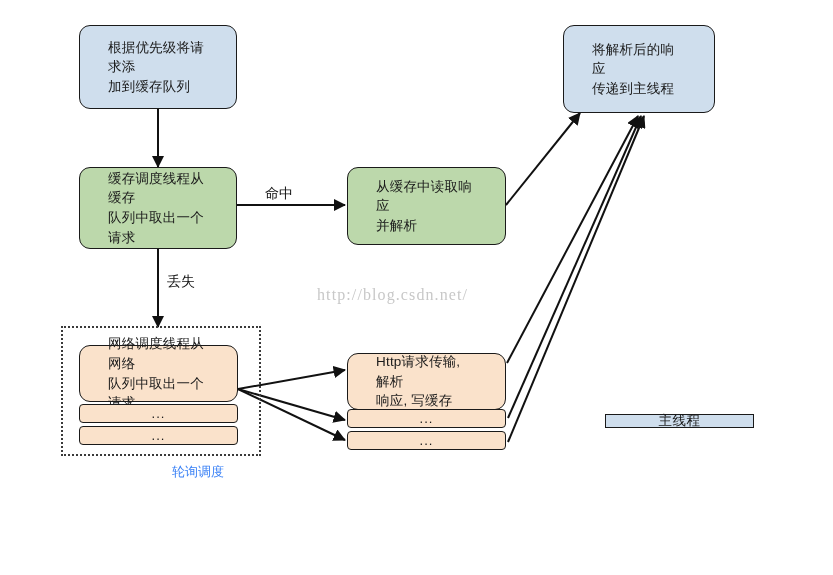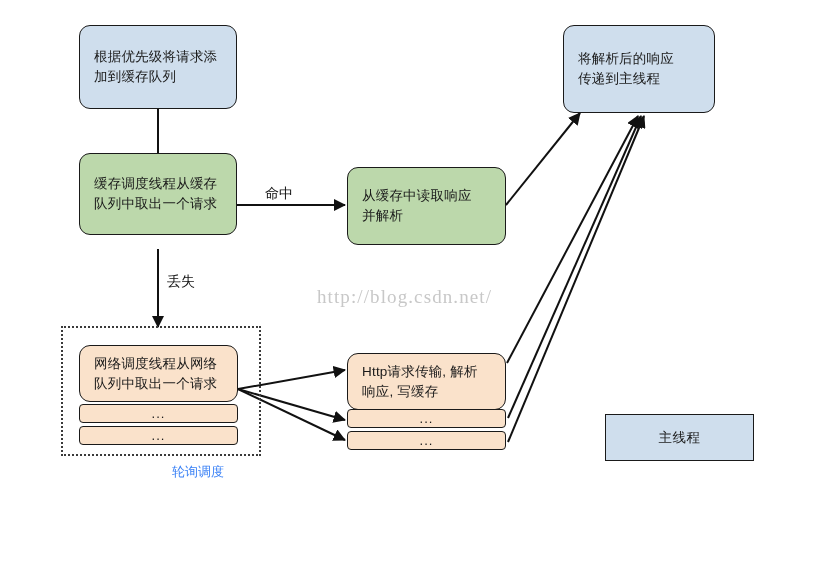--- a/index.html
+++ b/index.html
@@ -33,21 +33,21 @@
     align-items: center;
     justify-content: flex-start;
     color: #1a1a1a;
     font-size: 13.5px;
     line-height: 1.45;
     letter-spacing: 0.2px;
     white-space: pre-line;
     z-index: 3;
   }
   .node.rounded { border-radius: 11px; }
-  .node .txt { padding: 0 14px; }
+  .node .txt { padding: 0 28px; }
   .fill-blue   { background: #cfdeed; }
   .fill-green  { background: #bcd8ab; }
   .fill-orange { background: #fae2cb; }
 
   .stackrow {
     position: absolute;
     box-sizing: border-box;
     border: 1.6px solid #1a1a1a;
     border-radius: 4px;
     background: #fae2cb;
@@ -80,21 +80,21 @@
     position: absolute;
     font-size: 13px;
     color: #3b82f6;
     white-space: nowrap;
     z-index: 4;
   }
 
   .watermark {
     position: absolute;
     font-family: "Liberation Serif", "DejaVu Serif", serif;
-    font-size: 19px;
+    font-size: 16px;
     color: #c8c8c8;
     letter-spacing: 1.1px;
     white-space: nowrap;
     z-index: 2;
   }
 
   .legend-item {
     position: absolute;
     box-sizing: border-box;
     border: 1.8px solid #1a1a1a;
@@ -136,21 +136,21 @@
     <line x1="508" y1="442" x2="644" y2="116" stroke="#111111" stroke-width="2" marker-end="url(#arrow)"></line>
   </svg>
 
   <div class="dottedgroup" style="left:61px; top:326px; width:200px; height:130px;"></div>
 
   <div class="node rounded fill-blue" style="left:79px; top:25px; width:158px; height:84px;">
     <span class="txt">根据优先级将请求添
 加到缓存队列</span>
   </div>
 
-  <div class="node rounded fill-green" style="left:79px; top:153px; width:158px; height:82px;">
+  <div class="node rounded fill-green" style="left:79px; top:167px; width:158px; height:82px;">
     <span class="txt">缓存调度线程从缓存
 队列中取出一个请求</span>
   </div>
 
   <div class="node rounded fill-green" style="left:347px; top:167px; width:159px; height:78px;">
     <span class="txt">从缓存中读取响应
 并解析</span>
   </div>
 
   <div class="node rounded fill-blue" style="left:563px; top:25px; width:152px; height:88px;">
@@ -182,17 +182,17 @@
     <span>...</span>
   </div>
 
   <div class="edgelabel" style="left:265px; top:185px;">命中</div>
   <div class="edgelabel" style="left:167px; top:273px;">丢失</div>
 
   <div class="grouplabel" style="left:172px; top:463px;">轮询调度</div>
 
   <div class="watermark" style="left:317px; top:286px;">http://blog.csdn.net/</div>
 
-  <div class="legend-item fill-blue" style="left:605px; top:414px; width:149px; height:47px;">
+  <div class="legend-item fill-blue" style="left:605px; top:414px; width:149px; height:14px;">
     <span>主线程</span>
   </div>
 
 </div>
 
 </body></html>

